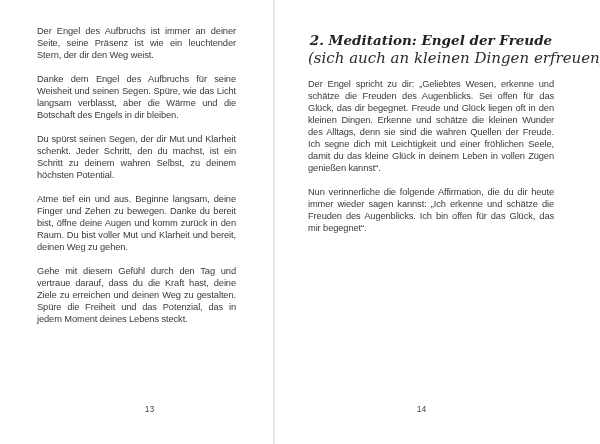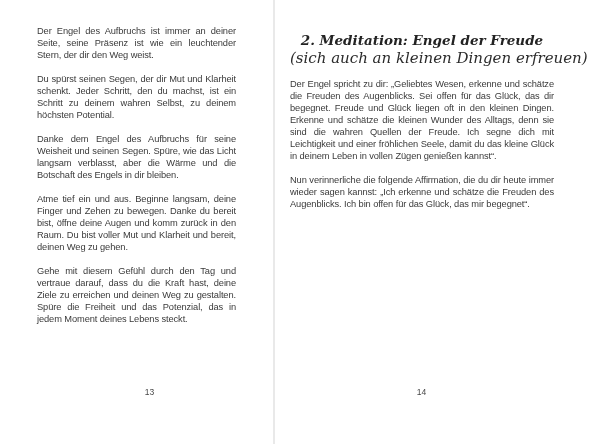--- a/index.html
+++ b/index.html
@@ -23,21 +23,21 @@
     box-sizing: border-box;
     height: 444px;
     background: #ffffff;
   }
   .page-left {
     width: 273px;
     padding: 25px 37px 0 37px;
   }
   .page-right {
     width: 322px;
-    padding: 29px 43px 0 15px;
+    padding: 29px 43px 0 33px;
   }
   .divider {
     width: 2px;
     height: 444px;
     background: #e9e9e9;
     flex: 0 0 2px;
   }
   .body-text p {
     margin: 0 0 12px 0;
     font-size: 9.3px;
@@ -63,21 +63,21 @@
     font-style: italic;
     font-weight: 400;
     font-size: 15px;
     line-height: 14px;
     color: #2b2b2b;
     text-align: center;
     white-space: nowrap;
   }
   .page-number {
     position: absolute;
-    bottom: 47px;
+    bottom: 30px;
     font-size: 8.5px;
     color: #474747;
     text-align: center;
   }
   .page-left .page-number {
     left: 37px;
     width: 225px;
   }
   .page-right .page-number {
     left: 37px;
@@ -85,22 +85,22 @@
   }
 </style>
 </head>
 <body>
 
 <div class="spread">
 
   <div class="page page-left">
     <div class="body-text">
       <p>Der Engel des Aufbruchs ist immer an deiner Seite, seine Präsenz ist wie ein leuchtender Stern, der dir den Weg weist.</p>
+      <p>Danke dem Engel des Aufbruchs für seine Weisheit und seinen Segen. Spüre, wie das Licht langsam verblasst, aber die Wärme und die Botschaft des Engels in dir bleiben.</p>
       <p>Du spürst seinen Segen, der dir Mut und Klarheit schenkt. Jeder Schritt, den du machst, ist ein Schritt zu deinem wahren Selbst, zu deinem höchsten Potential.</p>
-      <p>Danke dem Engel des Aufbruchs für seine Weisheit und seinen Segen. Spüre, wie das Licht langsam verblasst, aber die Wärme und die Botschaft des Engels in dir bleiben.</p>
       <p>Atme tief ein und aus. Beginne langsam, deine Finger und Zehen zu bewegen. Danke du bereit bist, öffne deine Augen und komm zurück in den Raum. Du bist voller Mut und Klarheit und bereit, deinen Weg zu gehen.</p>
       <p>Gehe mit diesem Gefühl durch den Tag und vertraue darauf, dass du die Kraft hast, deine Ziele zu erreichen und deinen Weg zu gestalten. Spüre die Freiheit und das Potenzial, das in jedem Moment deines Lebens steckt.</p>
     </div>
     <div class="page-number">13</div>
   </div>
 
   <div class="divider"></div>
 
   <div class="page page-right">
     <div class="chapter-title">2. Meditation: Engel der Freude</div>

